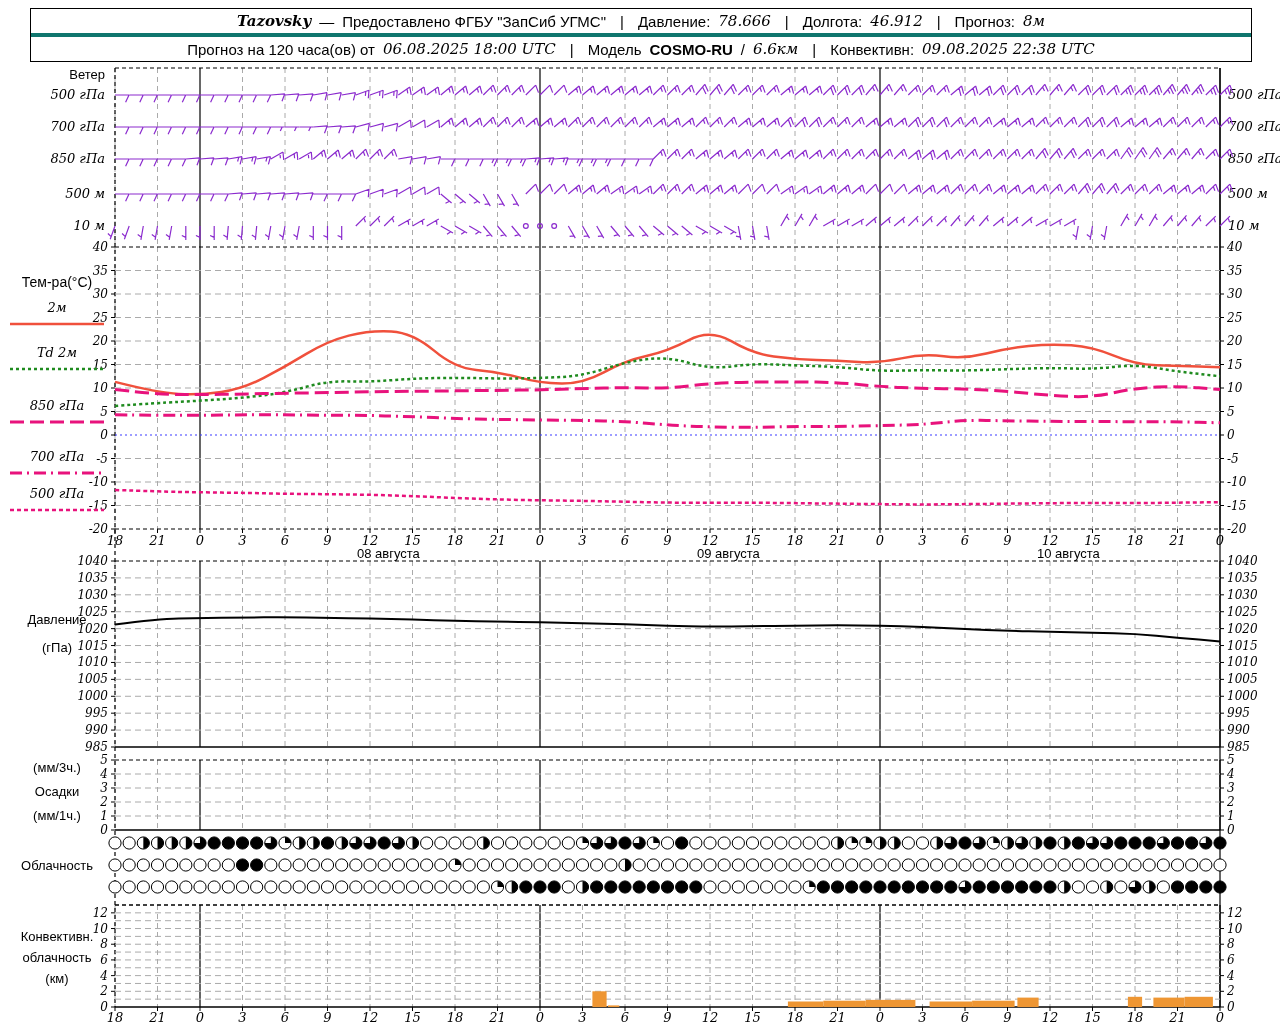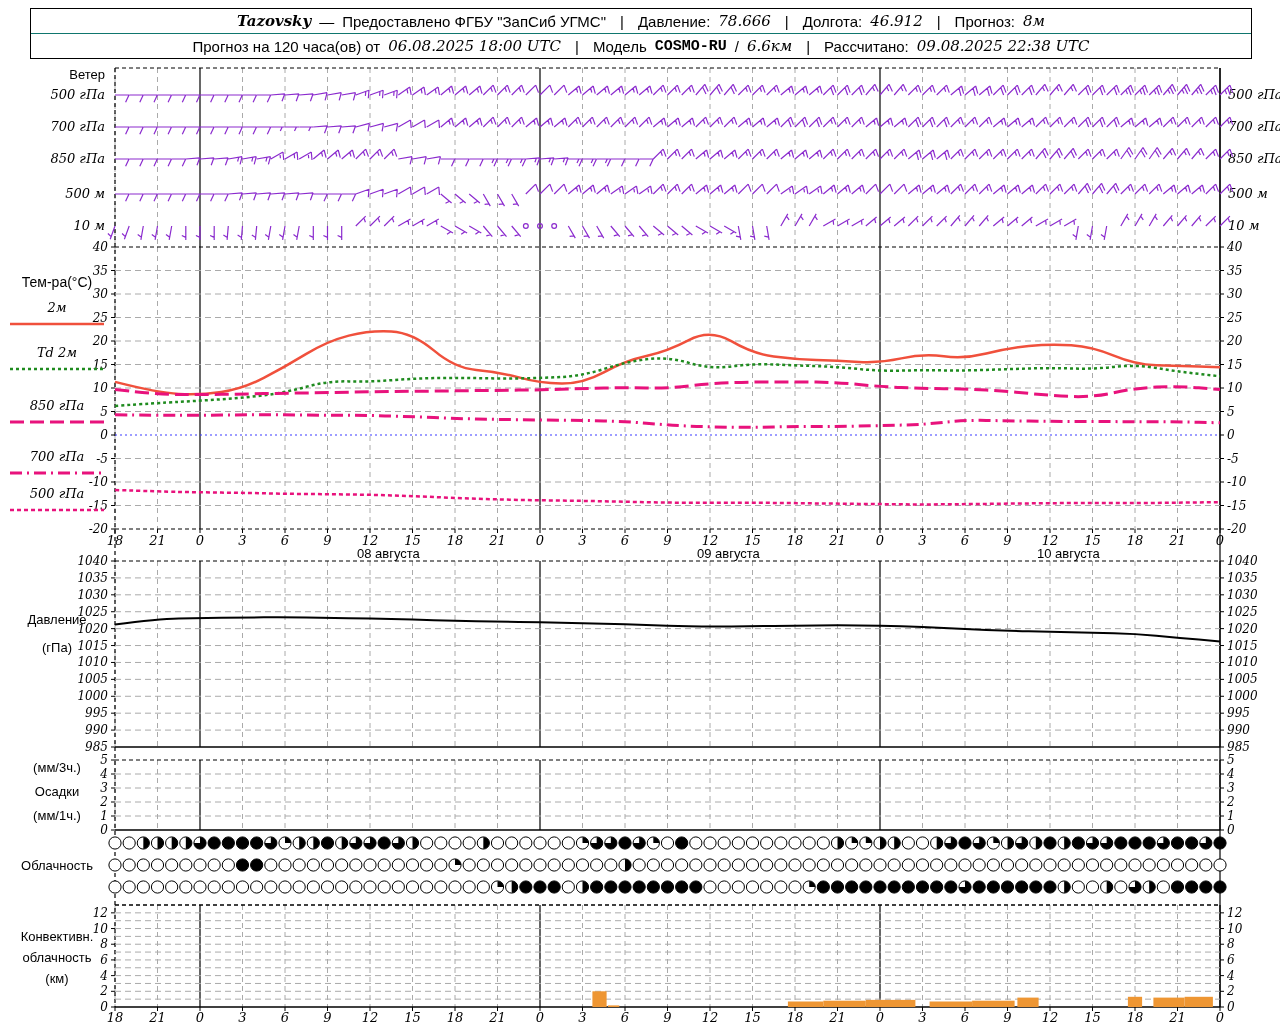--- a/index.html
+++ b/index.html
@@ -1,25 +1,25 @@
 <!DOCTYPE html>
 <html><head>
 <meta charset="utf-8">
 <style>
   html,body{margin:0;padding:0;background:#fff;}
   .page{position:relative;width:1280px;height:1024px;background:#fff;overflow:hidden;
         font-family:"Liberation Sans",sans-serif;}
   .header-box{position:absolute;left:30px;top:8px;width:1220px;border:1px solid #000;background:#fff;}
   .hdr-row{display:flex;justify-content:center;align-items:center;height:24px;
            font:15px "Liberation Sans",sans-serif;color:#000;white-space:nowrap;}
-  .hdr-row + .hdr-row{border-top:1px solid #0f766e;}
+  .hdr-row + .hdr-row{border-top:4px solid #0f766e;}
   .hdr-row span{margin:0 4px;}
   .val{font-family:"DejaVu Serif",serif;font-style:italic;font-weight:normal;}
   .station{font-family:"DejaVu Serif",serif;font-style:italic;font-weight:bold;font-size:15px;}
-  .modelname{font-family:Liberation Mono, monospace;font-weight:bold;}
+  .modelname{font-family:Liberation Sans, sans-serif;font-weight:bold;}
   .sep{padding:0 6px;}
   svg{position:absolute;left:0;top:0;}
   text{fill:#000;}
 </style>
 </head>
 <body>
 
 <div class="page">
 
   <div class="header-box">
@@ -39,21 +39,21 @@
     </div>
     <div class="hdr-row">
       <span>Прогноз на 120 часа(ов) от</span>
       <span class="val">06.08.2025 18:00 UTC</span>
       <span class="sep">|</span>
       <span>Модель</span>
       <span class="modelname">COSMO-RU</span>
       <span>/</span>
       <span class="val">6.6км</span>
       <span class="sep">|</span>
-      <span>Рассчитано:</span>
+      <span>Конвективн:</span>
       <span class="val">09.08.2025 22:38 UTC</span>
     </div>
   </div>
 
   <svg id="chart" width="1280" height="1024" viewBox="0 0 1280 1024">
       <g>
         <line x1="115" y1="68" x2="115" y2="247" stroke="#AAAAAA" stroke-width="1" stroke-dasharray="5 4"></line>
         <line x1="115" y1="247" x2="115" y2="529" stroke="#AAAAAA" stroke-width="1" stroke-dasharray="5 4"></line>
         <line x1="115" y1="561" x2="115" y2="747" stroke="#AAAAAA" stroke-width="1" stroke-dasharray="5 4"></line>
         <line x1="115" y1="760" x2="115" y2="830" stroke="#AAAAAA" stroke-width="1" stroke-dasharray="5 4"></line>

